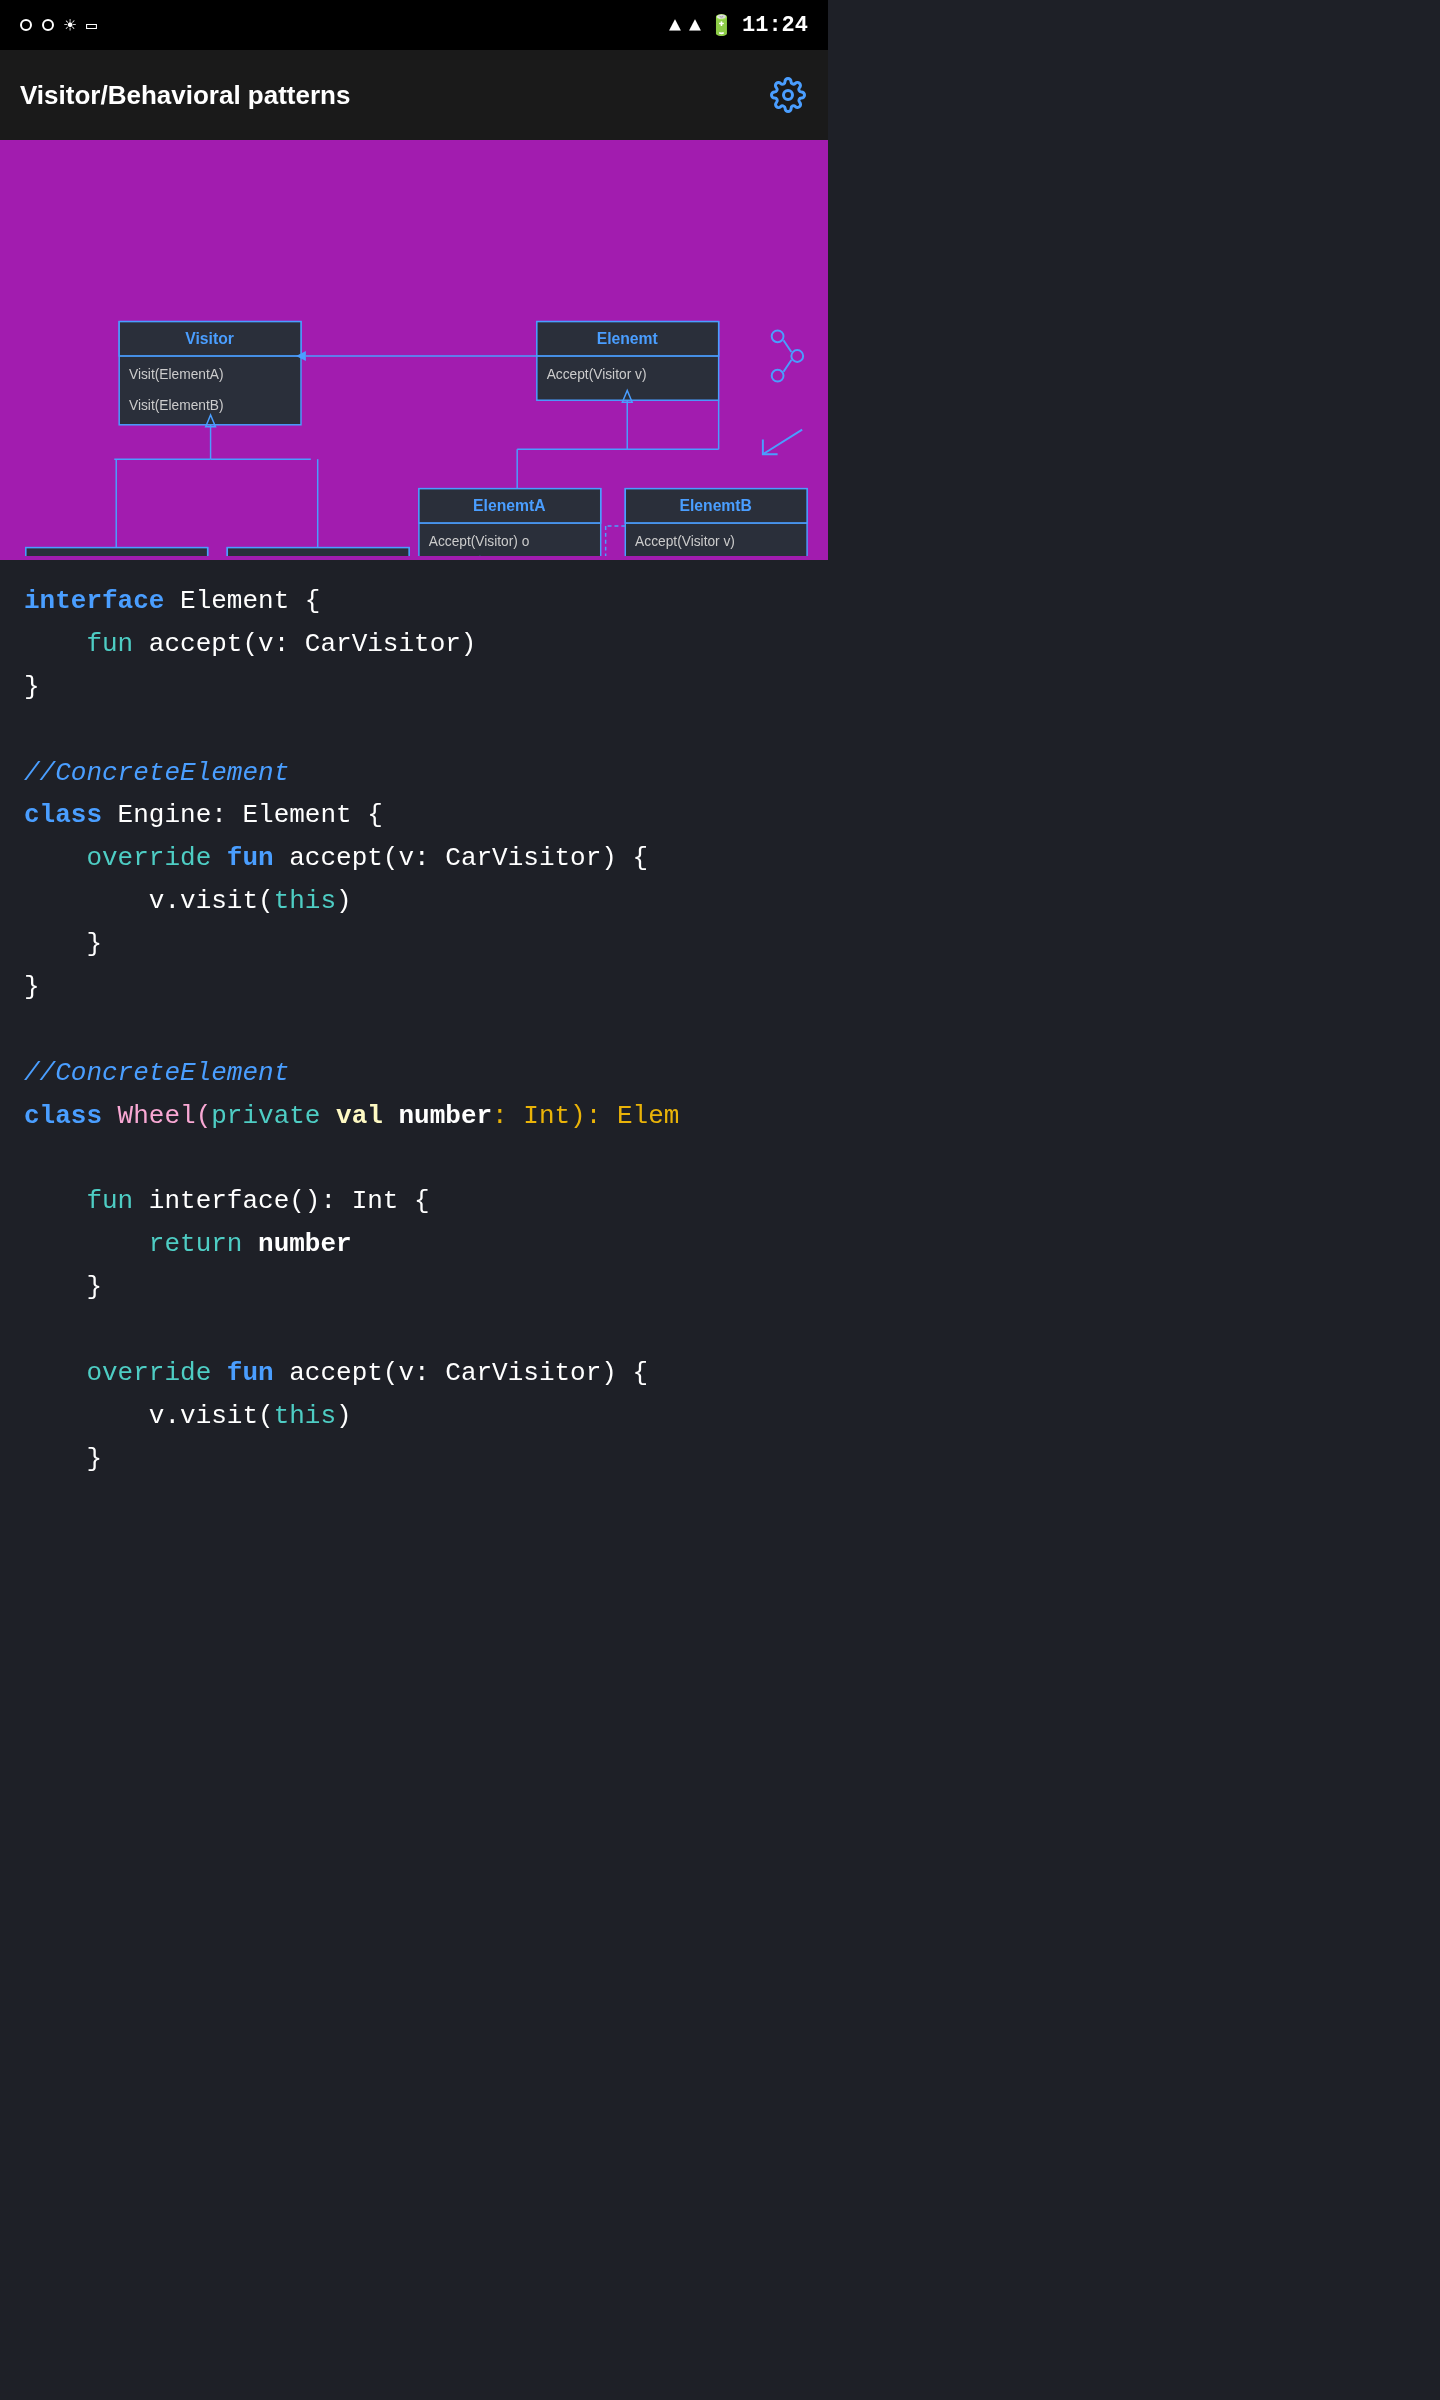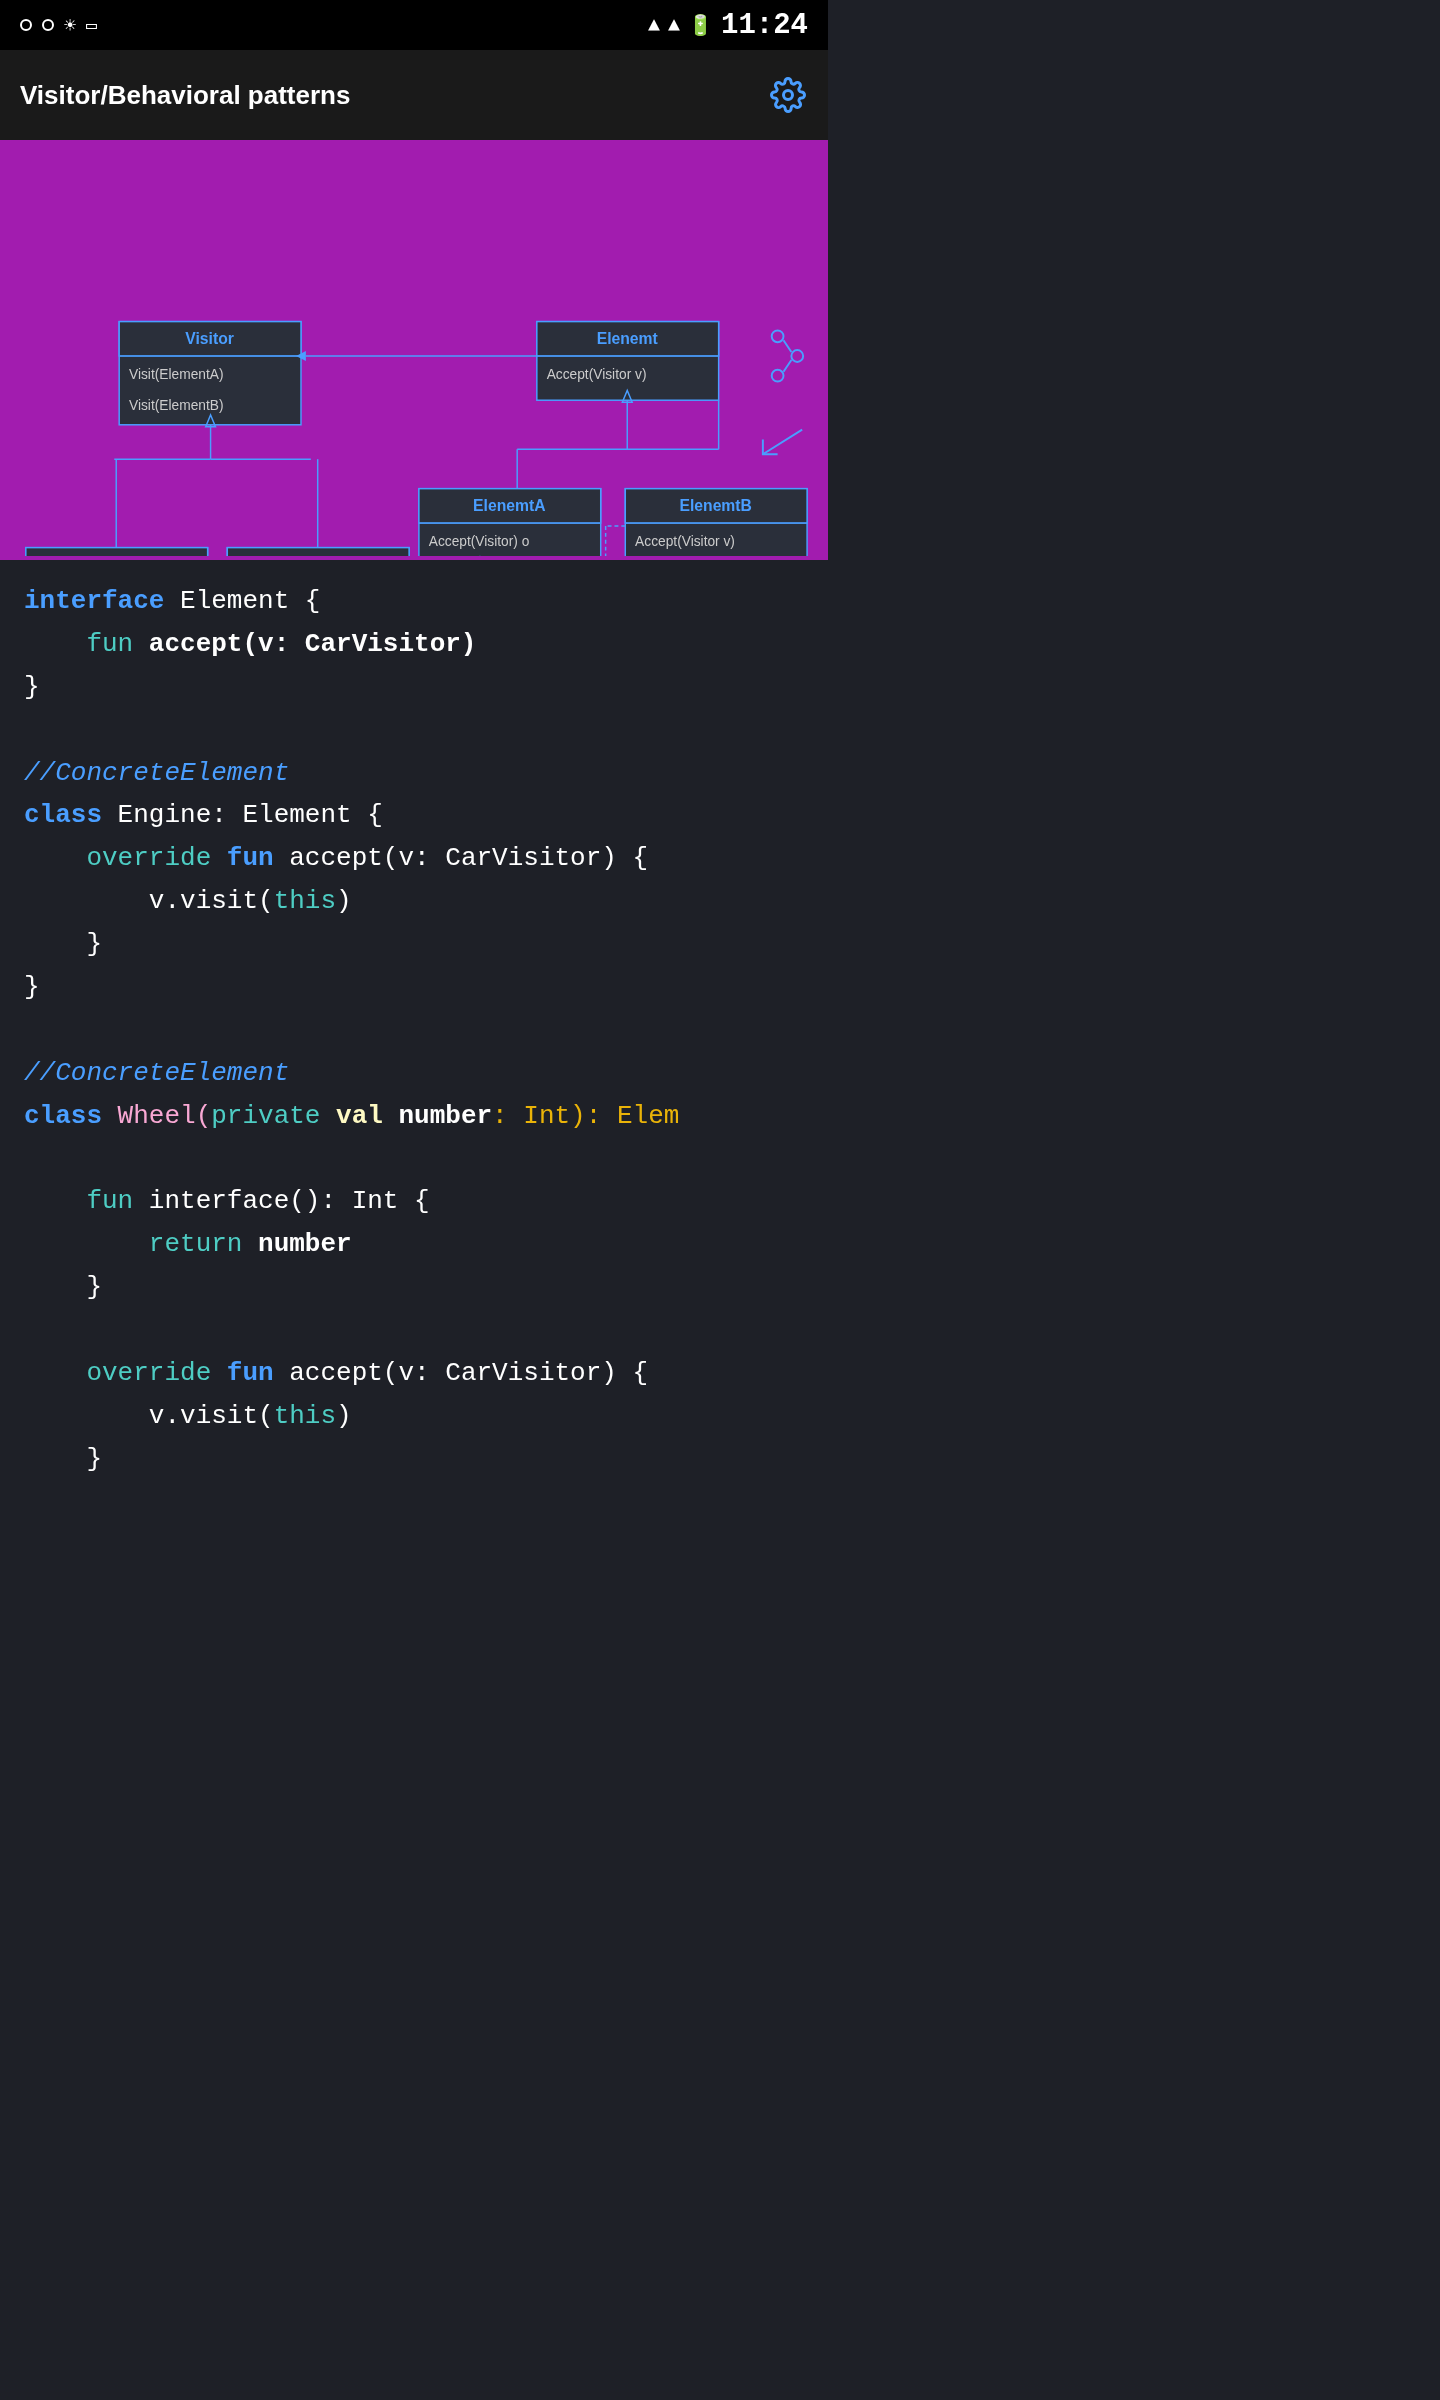--- a/index.html
+++ b/index.html
@@ -28,21 +28,21 @@
       gap: 10px;
     }
     .status-right {
       display: flex;
       align-items: center;
       gap: 8px;
       font-size: 18px;
       color: white;
     }
     .status-time {
-      font-size: 29px;
+      font-size: 22px;
       font-weight: bold;
     }
 
     
     .app-bar {
       background: #1a1a1a;
       height: 90px;
       display: flex;
       align-items: center;
       justify-content: space-between;
@@ -201,21 +201,21 @@
     <polygon points="645,430 660,430 660,445" fill="#4a9eff"></polygon>
 
     <line x1="620" y1="368" x2="600" y2="368" stroke="#4a9eff" stroke-width="1.5" stroke-dasharray="4,3"></line>
     <line x1="600" y1="368" x2="600" y2="460" stroke="#4a9eff" stroke-width="1.5" stroke-dasharray="4,3"></line>
     <polygon points="595,456 605,456 600,468" fill="#4a9eff"></polygon>
   </svg>
 </div>
 
 <div class="code-area">
   <pre><span style="color:#4a9eff;font-weight:bold;margin-top:36px;">interface</span><span style="color:#ffffff;"> Element {</span>
-<span style="color:#4ecdc4;">    fun</span><span style="color:#ffffff;font-weight:bold;"> accept(v: CarVisitor)</span>
+<span style="color:#4ecdc4;">    fun</span><span style="color:#ffffff;"> accept(v: CarVisitor)</span>
 <span style="color:#ffffff;">}</span>
 
 <span style="color:#4a9eff;font-style:italic;">//ConcreteElement</span>
 <span style="color:#4a9eff;font-weight:bold;">class</span><span style="color:#ffffff;"> Engine: Element {</span>
 <span style="color:#4ecdc4;">    override </span><span style="color:#4a9eff;font-weight:bold;">fun</span><span style="color:#ffffff;"> accept(v: CarVisitor) {</span>
 <span style="color:#ffffff;">        v.visit(</span><span style="color:#4ecdc4;">this</span><span style="color:#ffffff;">)</span>
 <span style="color:#ffffff;">    }</span>
 <span style="color:#ffffff;">}</span>
 
 <span style="color:#4a9eff;font-style:italic;">//ConcreteElement</span>

